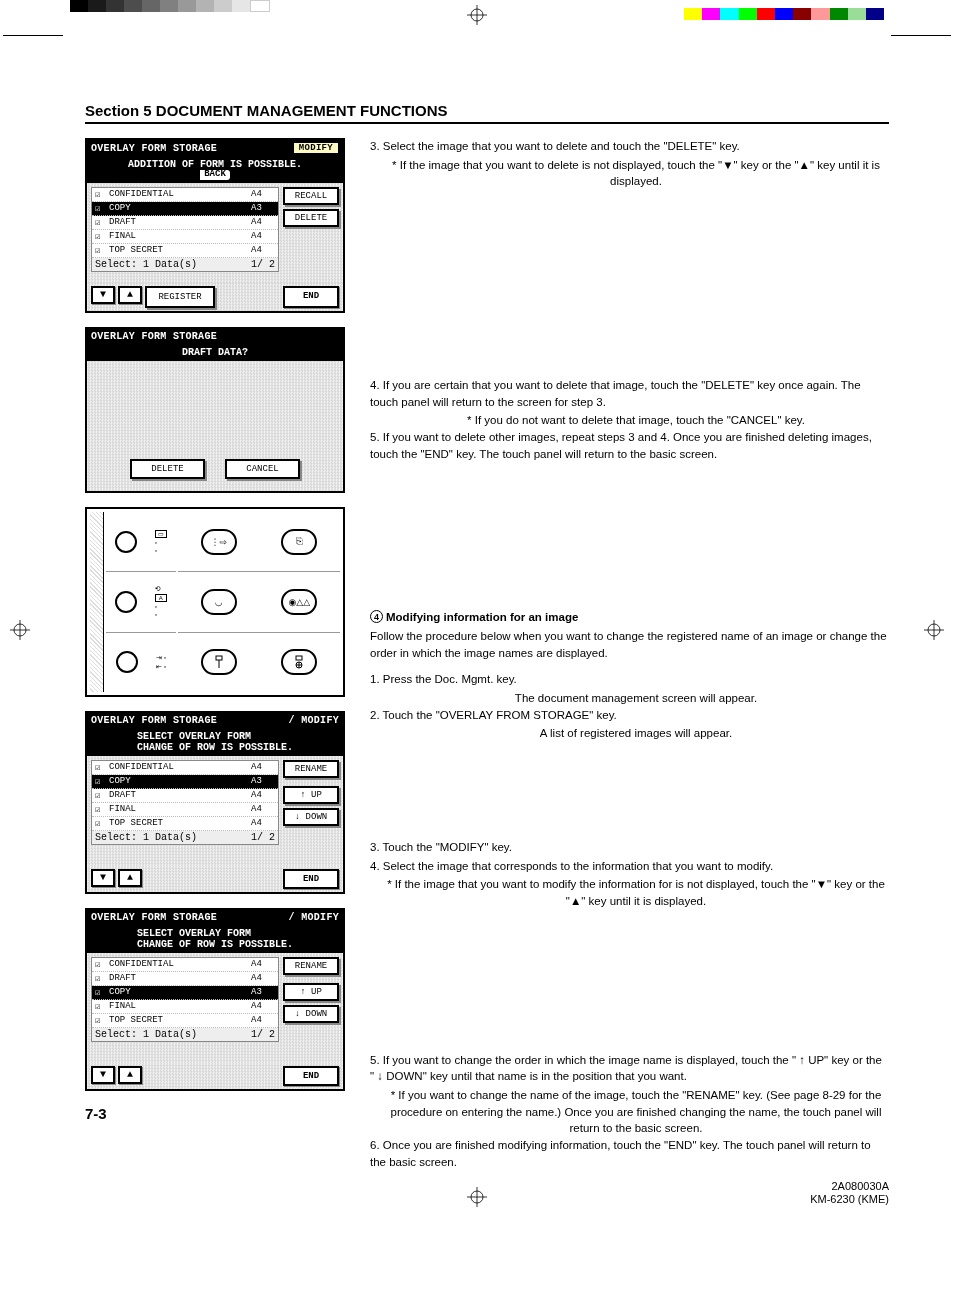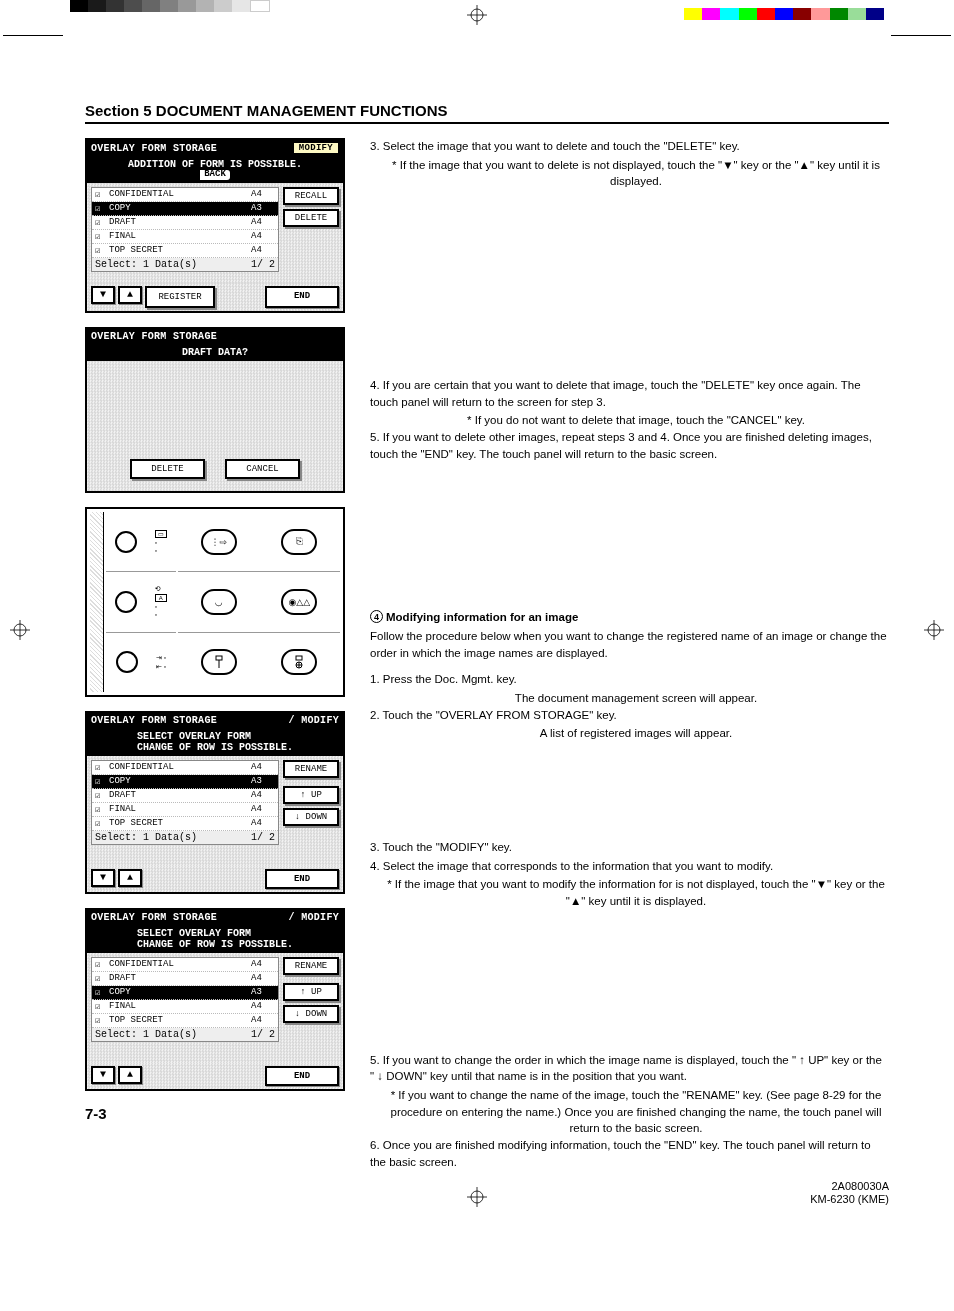--- a/index.html
+++ b/index.html
@@ -34,21 +34,21 @@
   .file-row .ico { width: 14px; }
   .file-row .nm { flex: 1; }
   .file-row .sz { width: 24px; }
   .file-row.sel { background: #000; color: #fff; }
   .file-footer { display: flex; justify-content: space-between; padding: 1px 3px; font-size: 10px; background: #eee; }
   .side-btns { display: flex; flex-direction: column; gap: 4px; width: 56px; }
   .lcd-btn { background: #fff; border: 2px solid #000; text-align: center; padding: 2px 0; font-size: 9px; font-weight: normal; box-shadow: 2px 2px 0 #888; }
   .panel-footer { display: flex; justify-content: space-between; padding: 3px 4px; background: repeating-conic-gradient(#ccc 0% 25%, #fff 0% 50%) 50% / 3px 3px; }
   .nav-btns { display: flex; gap: 3px; }
   .arrow-btn { width: 24px; height: 18px; background: #fff; border: 2px solid #000; display: flex; align-items: center; justify-content: center; font-size: 10px; box-shadow: 1px 1px 0 #888; }
-  .end-btn { width: 74px; background: #fff; border: 2px solid #000; text-align: center; font-size: 9px; font-weight: bold; line-height: 16px; box-shadow: 1px 1px 0 #888; }
+  .end-btn { width: 56px; background: #fff; border: 2px solid #000; text-align: center; font-size: 9px; font-weight: bold; line-height: 16px; box-shadow: 1px 1px 0 #888; }
 
   .delete-panel-body { min-height: 130px; display: flex; align-items: flex-end; justify-content: center; gap: 20px; padding: 12px; background: repeating-conic-gradient(#ccc 0% 25%, #fff 0% 50%) 50% / 3px 3px; }
   .delete-panel-body .lcd-btn { width: 75px; padding: 3px 0; }
 
   
   .control-panel { border: 2px solid #000; height: 190px; margin-bottom: 14px; background: #fff; display: flex; padding: 3px; gap: 2px; font-family: Arial, sans-serif; }
   .cp-col1 { width: 14px; background: repeating-linear-gradient(45deg, #fff, #fff 2px, #ddd 2px, #ddd 3px); border-right: 1px solid #000; }
   .cp-col2 { width: 70px; display: flex; flex-direction: column; }
   .cp-col3 { flex: 1; display: flex; flex-direction: column; }
   .cp-row { border-bottom: 1px solid #999; flex: 1; display: flex; align-items: center; justify-content: space-around; padding: 2px; gap: 3px; }

